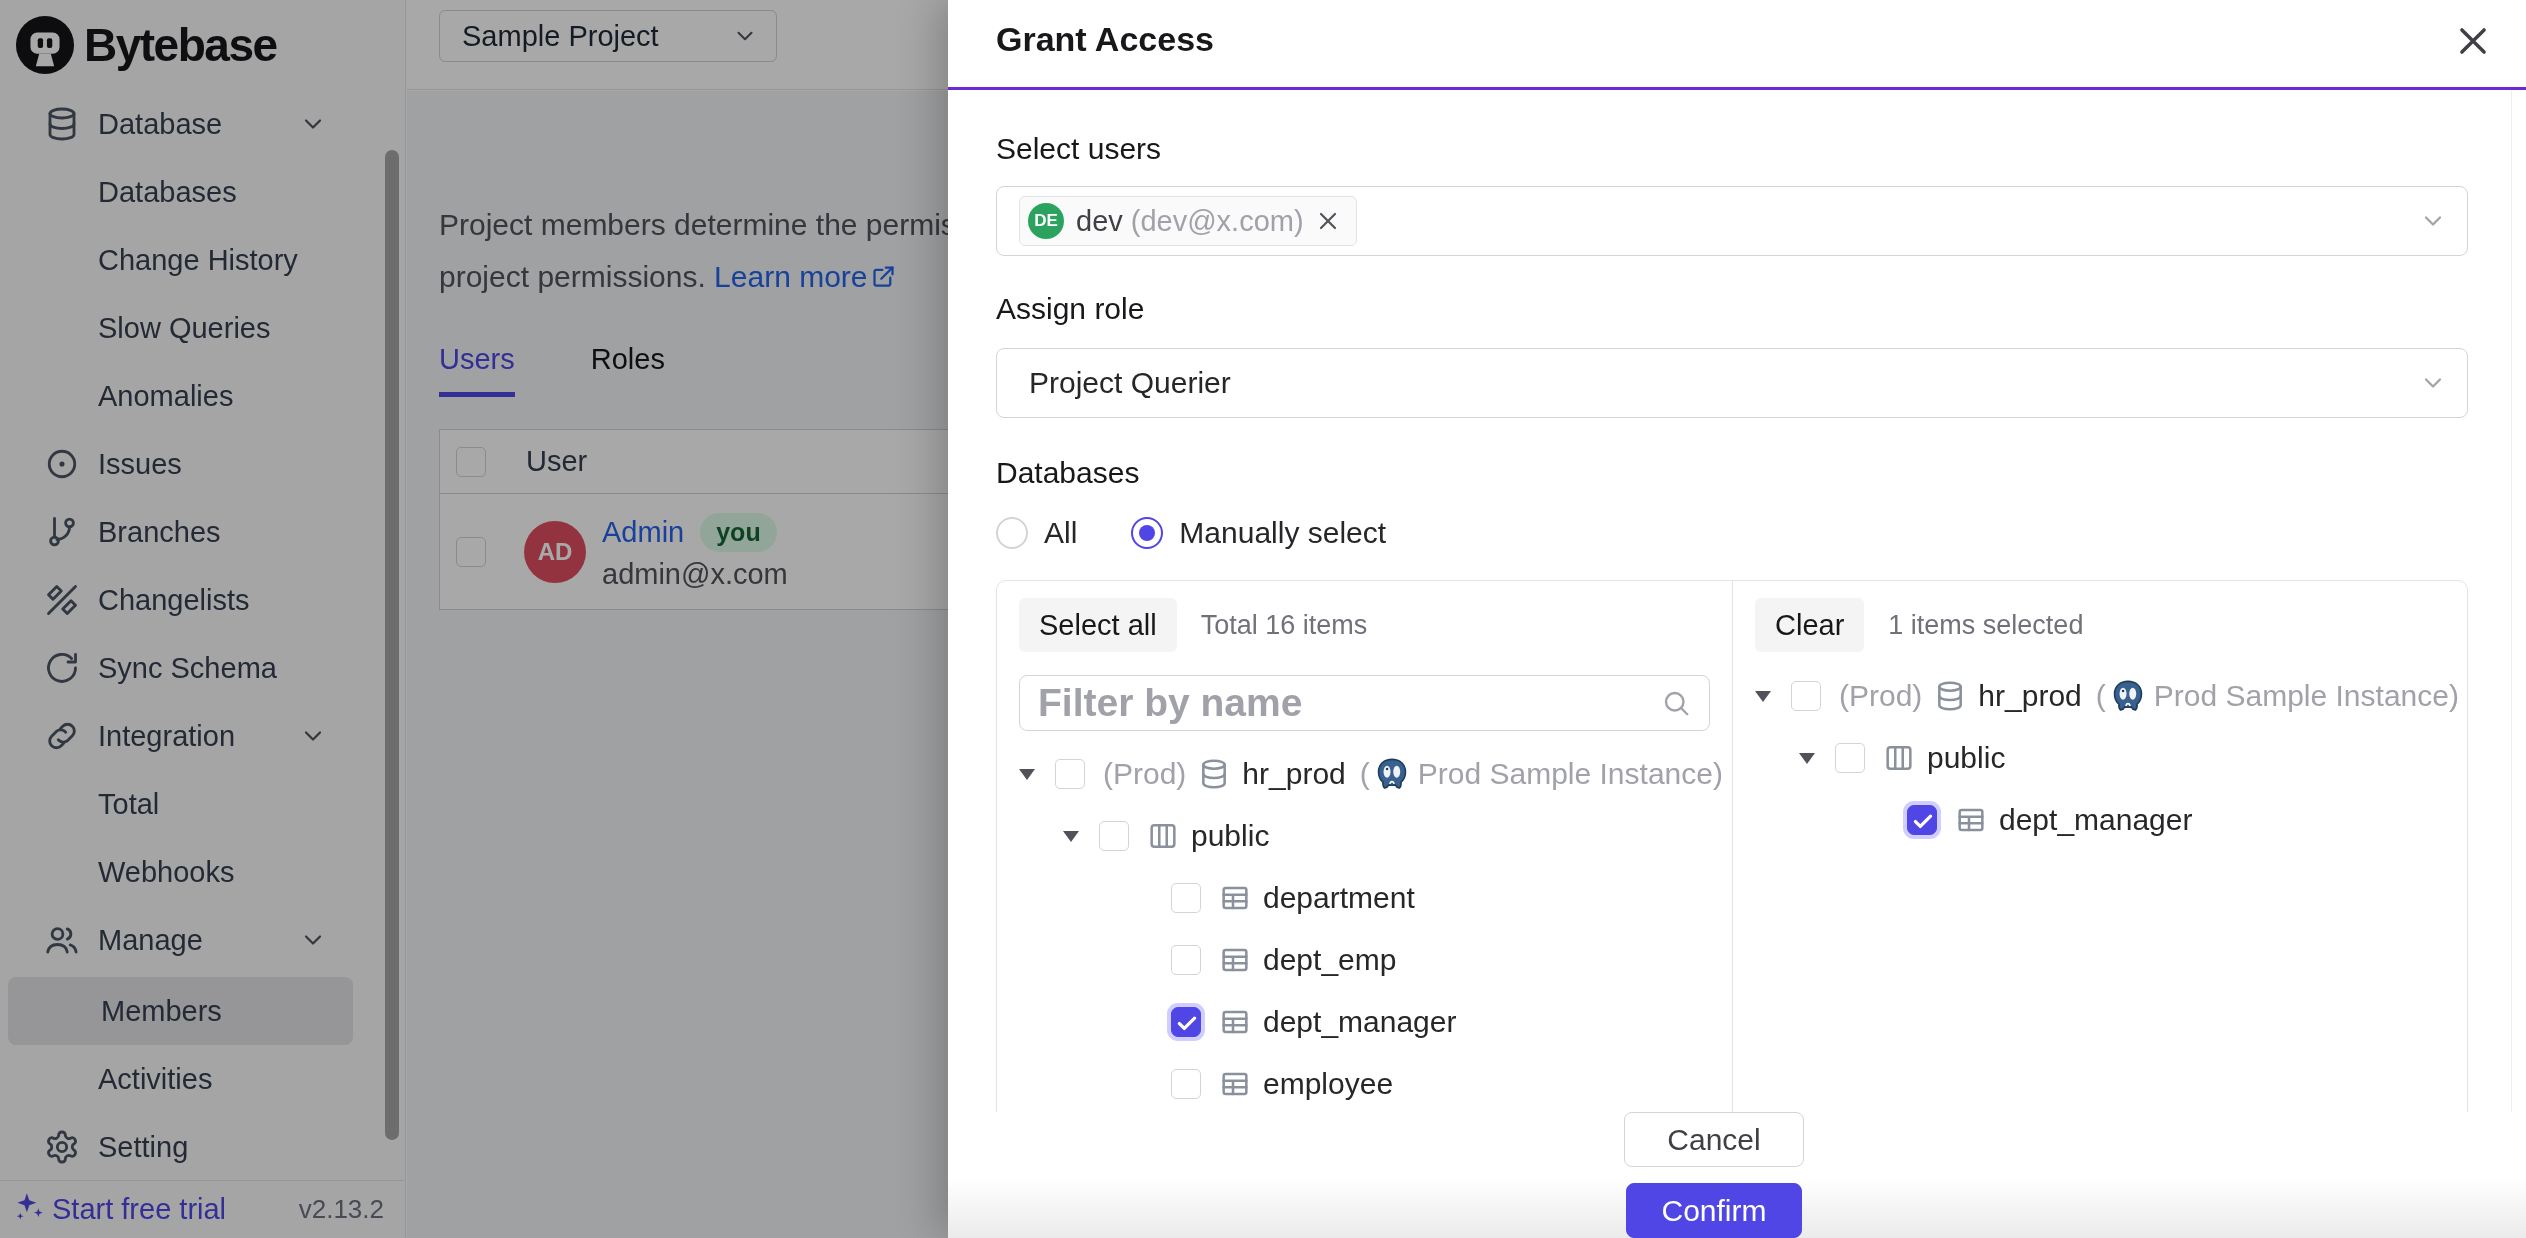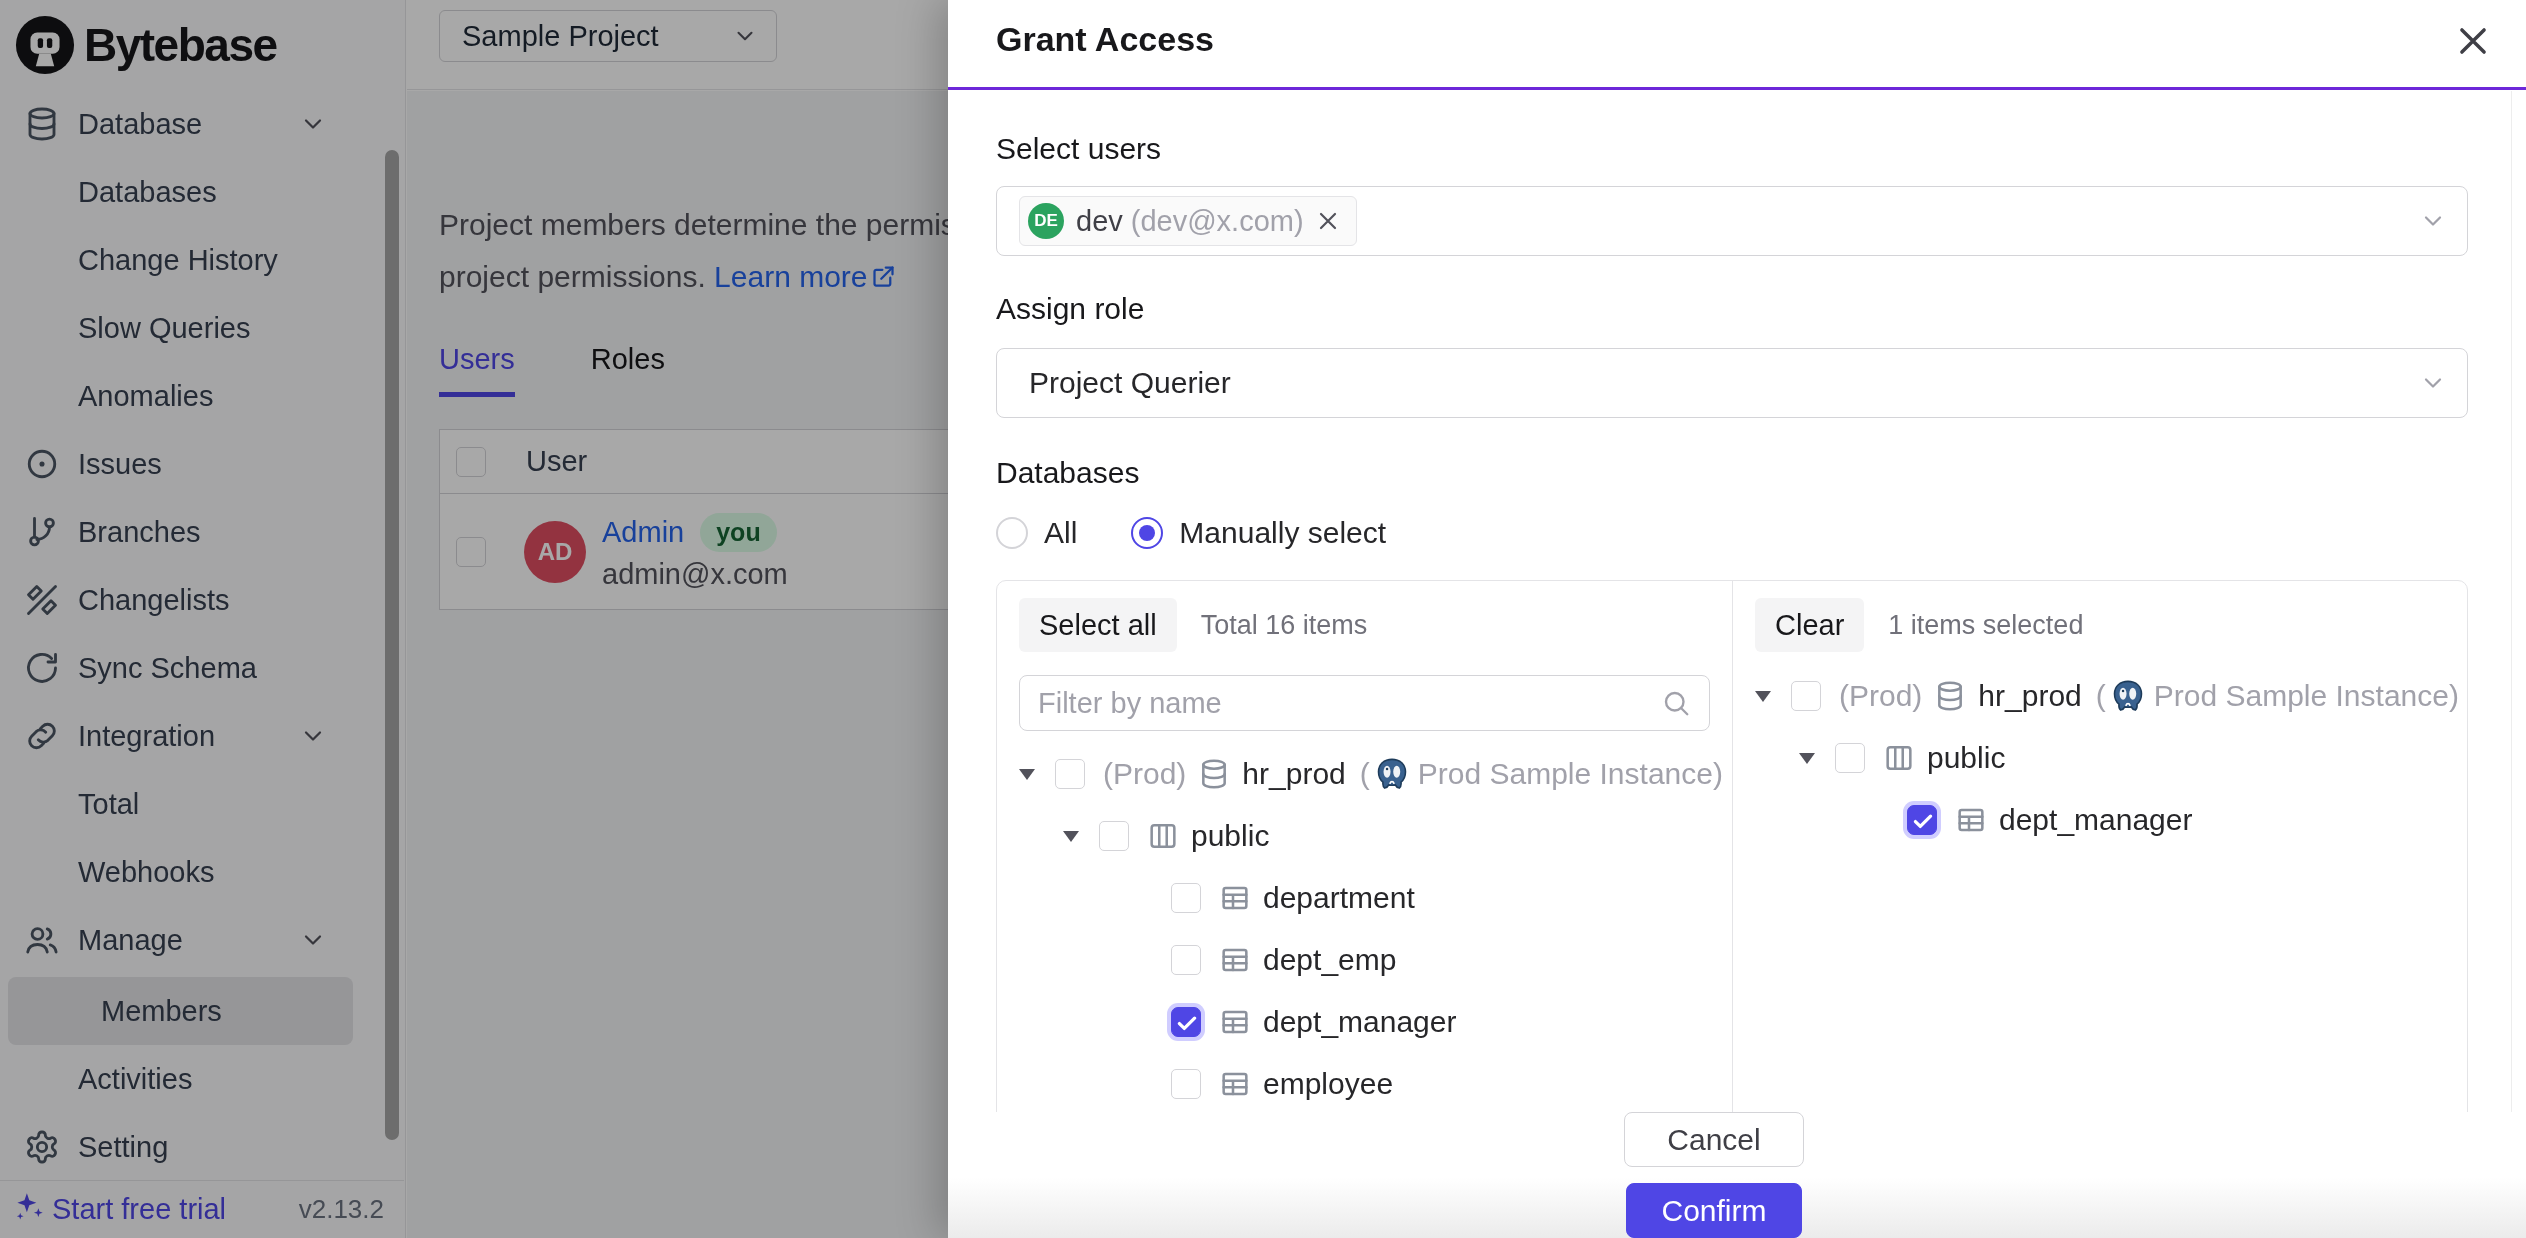--- a/index.html
+++ b/index.html
@@ -8,21 +8,21 @@
   .app { position:relative; width:2526px; height:1238px; overflow:hidden; }
 
   
   .sidebar { position:absolute; left:0; top:0; width:406px; height:1238px;
              background:#fbfbfc; border-right:1px solid #e4e4e7; }
   .logo-row { display:flex; align-items:center; height:90px; padding-left:14px; }
   .logo-mark { width:62px; height:62px; flex:0 0 62px; }
   .logo-text { font-size:46px; font-weight:800; letter-spacing:-1.5px; color:#18181b; margin-left:8px; }
   .nav { position:absolute; top:90px; left:0; right:0; }
   .nav-row { display:flex; align-items:center; height:68px; padding-left:24px;
-             font-size:29px; color:#374151; cursor:pointer; }
+             font-size:29px; color:#374151; cursor:pointer;margin-left:20px; }
   .nav-row .nicon { width:36px; height:36px; color:#4b5563; flex:0 0 36px; }
   .nav-row .nicon svg { width:36px; height:36px; display:block; }
   .nav-row .nlabel { margin-left:18px; font-weight:500; }
   .nav-row.child { padding-left:78px; }
   .nav-row.child .nlabel { margin-left:0; font-weight:400; }
   .nav-row .nchev { margin-left:auto; margin-right:78px; width:28px; height:28px; color:#52525b; }
   .nav-row .nchev svg { width:28px; height:28px; display:block; }
   .nav-row.active { background:#e4e4e7; border-radius:8px; margin:3px 52px 0 8px; padding-left:93px; }
   .side-scrollbar { position:absolute; top:150px; right:6px; width:14px; height:990px;
                     background:#a6a6a6; border-radius:7px; }
@@ -109,22 +109,22 @@
 
   .panel { margin-top:30px; height:640px; border:1px solid #e4e4e7; border-radius:10px; display:flex; }
   .pcol { flex:1 1 50%; padding:16px 22px; min-width:0; }
   .pcol.right { border-left:1px solid #e4e4e7; }
   .phead { display:flex; align-items:center; height:56px; }
   .pbtn { background:#f4f4f5; border:none; border-radius:6px; height:54px; padding:0 20px;
           font-size:29px; color:#18181b; font-family:inherit; cursor:pointer; }
   .pcount { margin-left:24px; font-size:27px; color:#71717a; }
   .filter { margin-top:22px; height:56px; border:1px solid #d4d4d8; border-radius:8px;
             display:flex; align-items:center; padding:0 18px; position:relative; }
-  .filter input { border:none; outline:none; flex:1; font-size:29px; color:#1d4ed8;
-                  font-family:inherit; background:transparent; }
+  .filter input { border:none; outline:none; flex:1; font-size:39px; color:#1d4ed8;
+                  font-family:inherit; background:transparent;font-weight:bold; }
   .filter input::placeholder { color:#a1a1aa; }
   .filter .sicon { width:30px; height:30px; color:#a1a1aa; }
   .filter .sicon svg { width:30px; height:30px; display:block; }
   .tree { margin-top:12px; }
   .trow2 { display:flex; align-items:center; height:62px; font-size:30px; color:#27272a; }
   .t-ind0 { padding-left:0px; } .t-ind1 { padding-left:44px; } .t-ind2 { padding-left:116px; }
   .caret-slot { width:36px; flex:0 0 36px; display:flex; align-items:center; }
   .caret { width:0; height:0; border-left:8px solid transparent; border-right:8px solid transparent;
            border-top:11px solid #52525b; cursor:pointer; }
   .trow2 .cb { margin-right:18px; }

